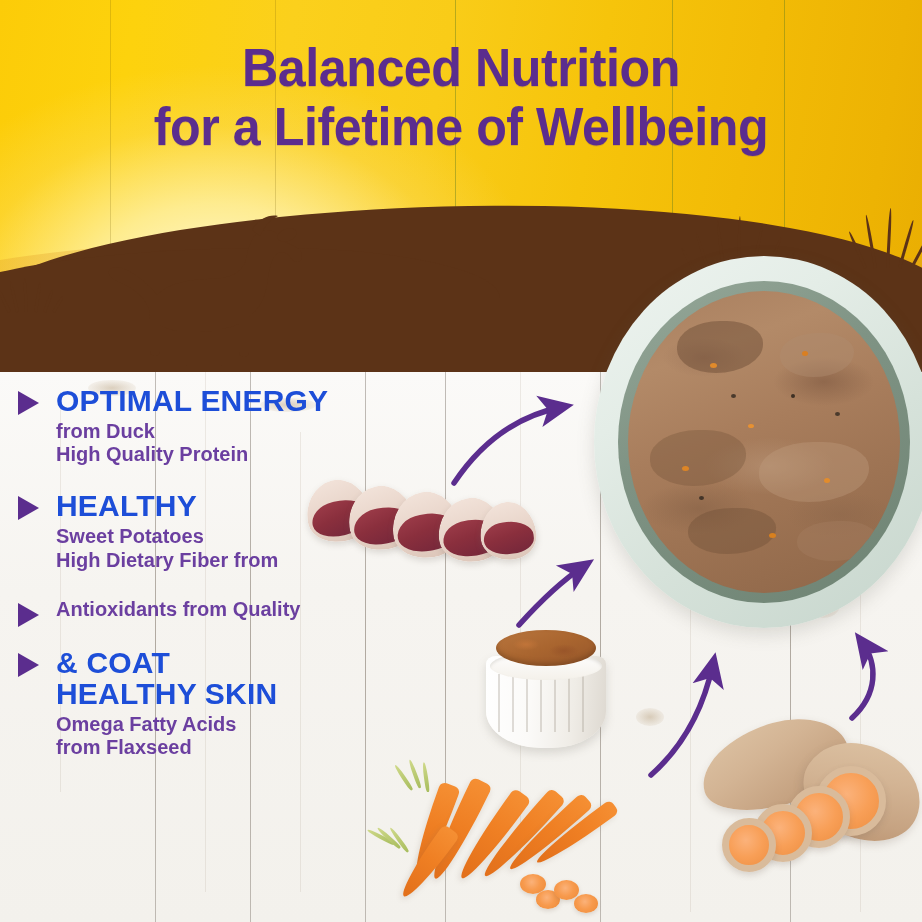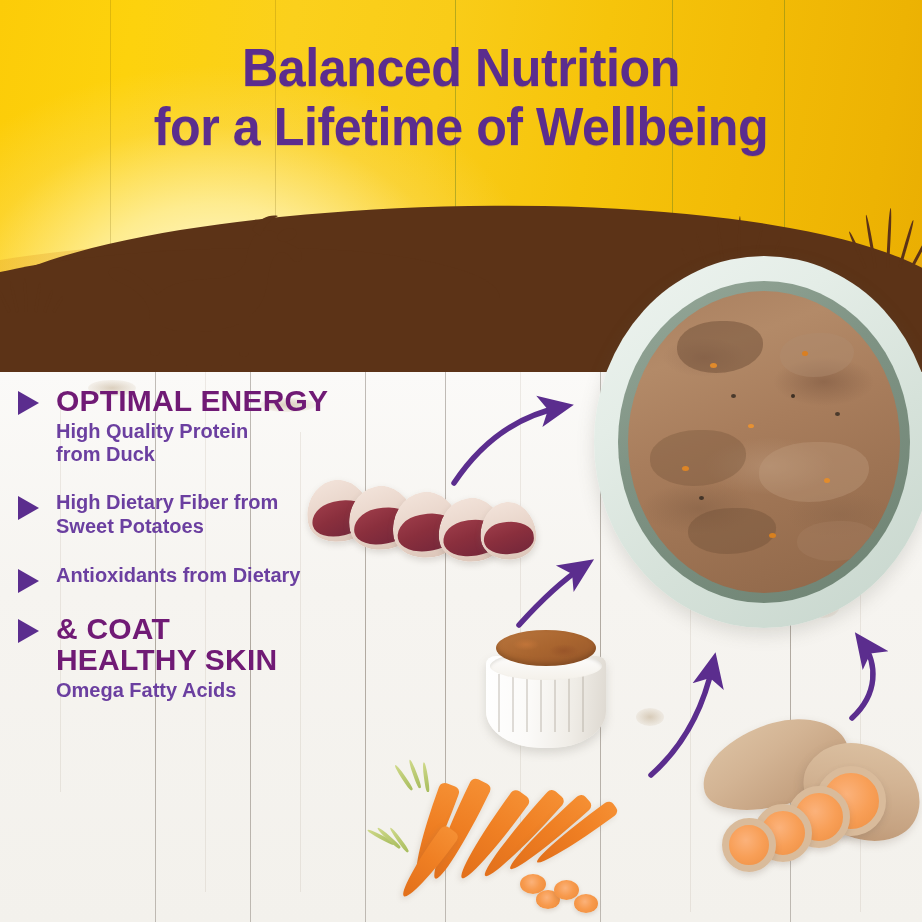--- a/index.html
+++ b/index.html
@@ -115,21 +115,21 @@
   }
   .bullet { position:relative; padding-left:42px; margin-bottom:14px; }
   .tri {
     position:absolute; left:4px; top:5px;
     width:0; height:0;
     border-top:12px solid transparent;
     border-bottom:12px solid transparent;
     border-left:21px solid #5b2d8e;
   }
   .bhead {
-    color:#701a75;
+    color:#1d4ed8;
     font-weight:bold;
     font-size:30px;
     line-height:1.03;
     letter-spacing:0.2px;
     text-transform:uppercase;
   }
   .bsub {
     color:#6b3fa0;
     font-weight:bold;
     font-size:20px;
@@ -383,50 +383,52 @@
     <span>Balanced Nutrition</span>
     <span class="l2">for a Lifetime of Wellbeing</span>
   </h1>
 
   <div id="bullets">
 
     <div class="bullet b1">
       <span class="tri"></span>
       <div class="bhead">OPTIMAL ENERGY</div>
       <div class="bsub">
+        <div>from Duck</div>
         <div>High Quality Protein</div>
-        <div>from Duck</div>
       </div>
     </div>
 
     <div class="bullet b2">
       <span class="tri"></span>
       <div class="bhead">
+        <div>HEALTHY</div>
       </div>
       <div class="bsub">
+        <div>Sweet Potatoes</div>
         <div>High Dietary Fiber from</div>
-        <div>Sweet Potatoes</div>
       </div>
     </div>
 
     <div class="bullet b3">
       <span class="tri"></span>
       <div class="bsub">
-        <div>Antioxidants from Dietary</div>
+        <div>Antioxidants from Quality</div>
       </div>
     </div>
 
     <div class="bullet b4">
       <span class="tri"></span>
       <div class="bhead">
         <div>&amp; COAT</div>
         <div>HEALTHY SKIN</div>
       </div>
       <div class="bsub">
         <div>Omega Fatty Acids</div>
+        <div>from Flaxseed</div>
       </div>
     </div>
   </div>
 
   <div id="bowl">
     <div id="bowl-outer"></div>
     <div id="bowl-rim-inner"></div>
     <div id="bowl-food">
       <div class="pate-blob" style="left:18%;  top:10%; width:86px; height:52px; background:rgba(96,66,46,0.40);"></div>
       <div class="pate-blob" style="left:56%;  top:14%; width:74px; height:44px; background:rgba(176,140,110,0.45);"></div>

